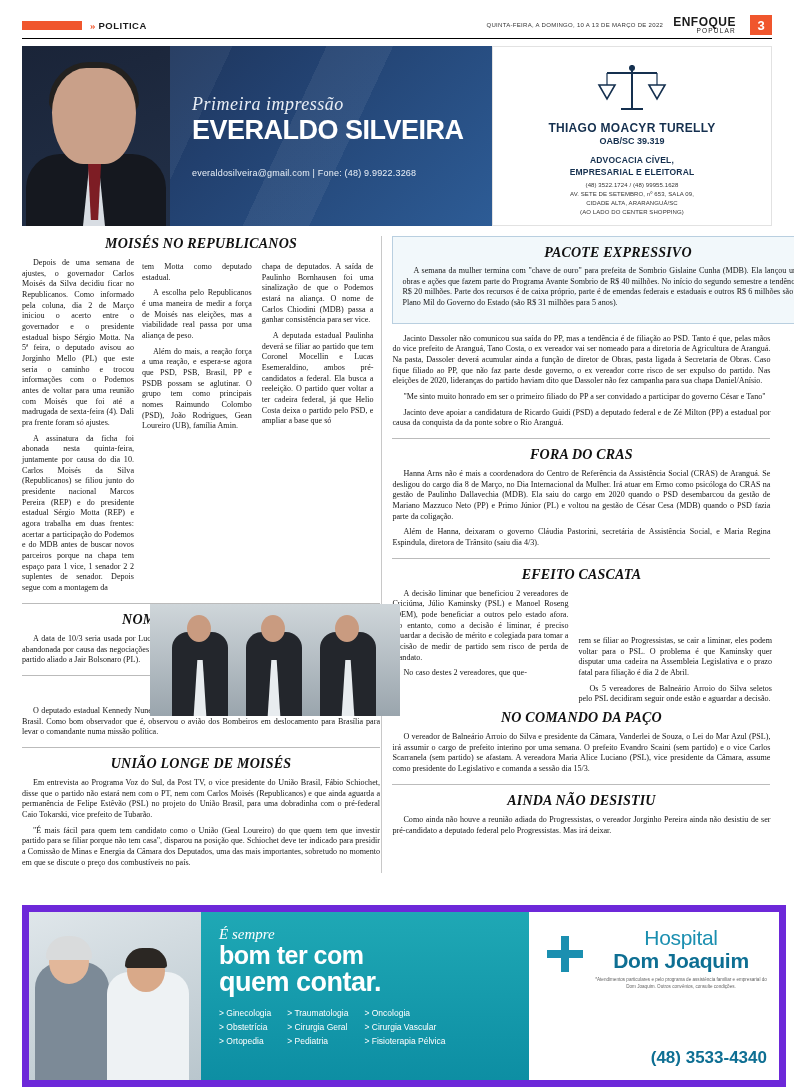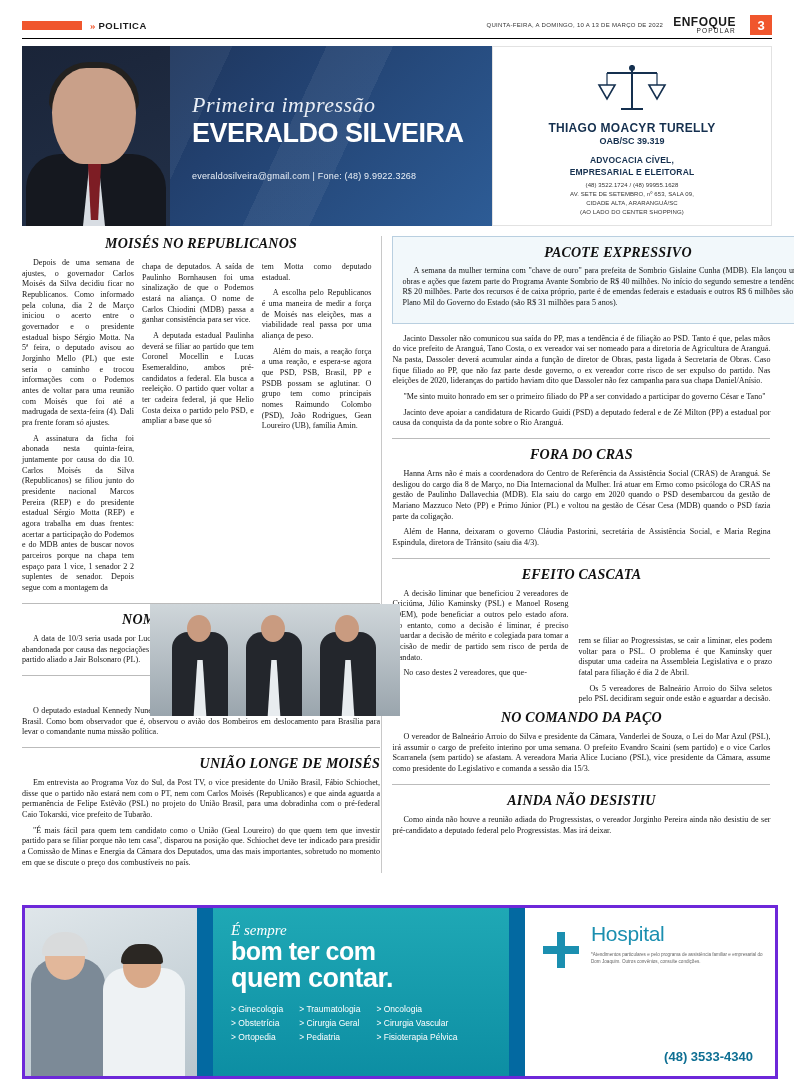--- a/index.html
+++ b/index.html
@@ -91,21 +91,21 @@
   .tie{
     position:absolute;left:66px;top:118px;width:13px;height:56px;
     background:#7d1d24;clip-path:polygon(0 0,100% 0,78% 100%,22% 100%);
   }
   .ad-text{
     position:absolute;left:152px;top:0;right:0;bottom:0;
     display:flex;flex-direction:column;justify-content:center;padding-left:18px;
   }
   .ad-kicker{
     font-family:"Liberation Serif",serif;font-style:italic;
-    color:#e9eef5;font-size:22px;letter-spacing:.5px;margin-bottom:2px;
+    color:#e9eef5;font-size:18px;letter-spacing:.5px;margin-bottom:2px;
   }
   .ad-name{
     font-family:"Liberation Sans",sans-serif;font-weight:bold;
     color:#ffffff;font-size:27px;letter-spacing:-.5px;line-height:1;
   }
   .ad-contact{
     margin-top:24px;font-family:"Liberation Sans",sans-serif;
     color:#eaf0f7;font-size:9px;letter-spacing:.2px;
   }
   .ad-right{
@@ -174,21 +174,21 @@
     overflow:hidden;border:0;
   }
   .p3-wall{position:absolute;inset:0;background:linear-gradient(180deg,#cfd6da 0%,#9aa5ad 100%);}
   .p3-person{position:absolute;bottom:0;width:56px;height:84px;background:#23262c;border-radius:16px 16px 0 0;}
   .p3-head{position:absolute;width:24px;height:27px;background:#c99b80;border-radius:50%;}
   .p3-shirt{position:absolute;bottom:0;width:18px;height:56px;background:#e8ecef;clip-path:polygon(35% 0,65% 0,85% 100%,15% 100%);}
 
   
   .adbottom{
     position:absolute;left:22px;top:905px;width:750px;height:168px;
-    background:#0369a1;border:3px solid #6d28d9;display:flex;overflow:hidden;gap:16px;
+    background:#0369a1;border:7px solid #6d28d9;display:flex;overflow:hidden;
   }
   .ab-photo{
     width:172px;height:100%;position:relative;
     background:linear-gradient(160deg,#dfe6ea 0%,#b9c6cd 100%);
     overflow:hidden;
   }
   .ab-p1{position:absolute;left:6px;bottom:0;width:74px;height:118px;background:#7c8a97;border-radius:26px 26px 0 0;}
   .ab-h1{position:absolute;left:20px;bottom:96px;width:40px;height:44px;background:#e2b79a;border-radius:50%;}
   .ab-hair1{position:absolute;left:17px;bottom:120px;width:46px;height:24px;background:#d9dbdc;border-radius:24px 24px 4px 4px;}
   .ab-p2{position:absolute;left:78px;bottom:0;width:82px;height:108px;background:#eef2f4;border-radius:22px 22px 0 0;}
@@ -198,28 +198,28 @@
     flex:1;position:relative;
     background:linear-gradient(180deg,#1fa8b5 0%,#0d8ea3 100%);
     color:#fff;padding:14px 14px 10px 18px;box-sizing:border-box;
   }
   .ab-l1{font-family:"Liberation Serif",serif;font-style:italic;font-size:15px;margin-bottom:0px;}
   .ab-l2{font-family:"Liberation Sans",sans-serif;font-weight:bold;font-size:25px;line-height:1.02;letter-spacing:-.5px;}
   .ab-l3{font-family:"Liberation Sans",sans-serif;font-weight:bold;font-size:27px;line-height:1.02;letter-spacing:-.5px;margin-bottom:10px;}
   .ab-specs{display:flex;gap:16px;font-family:"Liberation Sans",sans-serif;font-size:8.5px;line-height:1.65;}
   .ab-specs div span{display:block;}
   .ab-right{
-    width:250px;background:#ffffff;position:relative;padding:14px 12px;box-sizing:border-box;
+    width:250px;background:#ffffff;position:relative;padding:14px 12px;box-sizing:border-box;text-align:center;
   }
   .hj-name1{font-family:"Liberation Sans",sans-serif;font-size:21px;color:#1b8fb0;font-weight:300;letter-spacing:-.3px;}
   .hj-name2{font-family:"Liberation Sans",sans-serif;font-size:21px;color:#0e6f93;font-weight:bold;letter-spacing:-.3px;line-height:1;}
   .hj-disc{font-size:4.6px;color:#666;line-height:1.5;margin-top:6px;font-family:"Liberation Sans",sans-serif;}
   .hj-phone{
-    position:absolute;right:22px;bottom:12px;
-    font-family:"Liberation Sans",sans-serif;font-weight:bold;font-size:13px;color:#0e6f93;
+    position:absolute;right:12px;bottom:12px;
+    font-family:"Liberation Sans",sans-serif;font-weight:bold;font-size:17px;color:#0e6f93;
   }
   .hj-cross{
     position:absolute;left:14px;top:20px;width:44px;height:44px;
   }
 </style>
 </head>
 <body>
 
 <div class="page">
 
@@ -283,34 +283,34 @@
       <h2 class="head" style="width:358px;margin-left:0;">MOISÉS NO REPUBLICANOS</h2>
       <p class="body">Depois de uma semana de ajustes, o governador Carlos Moisés da Silva decidiu ficar no Republicanos. Como informado pela coluna, dia 2 de Março iniciou o acerto entre o governador e o presidente estadual bispo Sérgio Motta. Na 5ª feira, o deputado avisou ao Jorginho Mello (PL) que este seria o caminho e trocou informações com o Podemos antes de voltar para uma reunião com Moisés que foi até a madrugada de sexta-feira (4). Dali pra frente foram só ajustes.</p>
       <p class="body">A assinatura da ficha foi abonada nesta quinta-feira, juntamente por causa do dia 10. Carlos Moisés da Silva (Republicanos) se filiou junto do presidente nacional Marcos Pereira (REP) e do presidente estadual Sérgio Motta (REP) e agora trabalha em duas frentes: acertar a participação do Podemos e do MDB antes de buscar novos parceiros porque na chapa tem espaço para 1 vice, 1 senador 2 2 suplentes de senador. Depois segue com a montagem da</p>
       <div class="hr-thin" style="width:358px;"></div>
       <h2 class="head" style="width:358px;">NOME PARA O SENADO</h2>
       <p class="body" style="width:358px;">A data de 10/3 seria usada por Luciano Hang para se filiar e concorrer ao Senado pelo partido, mas foi abandonada por causa das negociações com Moisés. O "veto da Havan" deverá entrar no PL, PTB, ou noutro partido aliado a Jair Bolsonaro (PL).</p>
       <div class="hr-thin" style="width:358px;"></div>
       <h2 class="head" style="width:358px;">OBSERVADOR</h2>
       <p class="body" style="width:358px;">O deputado estadual Kennedy Nunes (PTB) está na Colômbia como observador eleitoral representando o Brasil. Como bom observador que é, observou o avião dos Bombeiros em deslocamento para Brasília para levar o comandante numa missão política.</p>
       <div class="hr-thin" style="width:358px;"></div>
-      <h2 class="head" style="width:358px;text-align:right;">UNIÃO LONGE DE MOISÉS</h2>
+      <h2 class="head" style="width:358px;">UNIÃO LONGE DE MOISÉS</h2>
       <p class="body" style="width:358px;">Em entrevista ao Programa Voz do Sul, da Post TV, o vice presidente do União Brasil, Fábio Schiochet, disse que o partido não estará nem com o PT, nem com Carlos Moisés (Republicanos) e que ainda aguarda a permanência de Felipe Estêvão (PSL) no projeto do União Brasil, para uma dobradinha com o pré-federal Caio Tokarski, vice prefeito de Tubarão.</p>
       <p class="body" style="width:358px;">"É mais fácil para quem tem candidato como o União (Geal Loureiro) do que quem tem que investir partido para se filiar porque não tem casa", disparou na posição que. Schiochet deve ter indicado para presidir a Comissão de Minas e Energia da Câmara dos Deputados, uma das mais importantes, sobretudo no momento em que se discute o preço dos combustíveis no país.</p>
-    </div>
-
-    <div class="col col2" style="margin-top:26px;">
-      <p class="body noind">chapa de deputados. A saída de Paulinho Bornhausen foi uma sinalização de que o Podemos estará na aliança. O nome de Carlos Chiodini (MDB) passa a ganhar consistência para ser vice.</p>
-      <p class="body">A deputada estadual Paulinha deverá se filiar ao partido que tem Coronel Mocellin e Lucas Esemeraldino, ambos pré-candidatos a federal. Ela busca a reeleição. O partido quer voltar a ter cadeira federal, já que Helio Costa deixa o partido pelo PSD, e ampliar a base que só</p>
     </div>
 
     <div class="col col3" style="margin-top:26px;">
       <p class="body noind">tem Motta como deputado estadual.</p>
       <p class="body">A escolha pelo Republicanos é uma maneira de medir a força de Moisés nas eleições, mas a viabilidade real passa por uma aliança de peso.</p>
       <p class="body">Além do mais, a reação força a uma reação, e espera-se agora que PSD, PSB, Brasil, PP e PSDB possam se aglutinar. O grupo tem como principais nomes Raimundo Colombo (PSD), João Rodrigues, Gean Loureiro (UB), família Amin.</p>
+    </div>
+
+    <div class="col col2" style="margin-top:26px;">
+      <p class="body noind">chapa de deputados. A saída de Paulinho Bornhausen foi uma sinalização de que o Podemos estará na aliança. O nome de Carlos Chiodini (MDB) passa a ganhar consistência para ser vice.</p>
+      <p class="body">A deputada estadual Paulinha deverá se filiar ao partido que tem Coronel Mocellin e Lucas Esemeraldino, ambos pré-candidatos a federal. Ela busca a reeleição. O partido quer voltar a ter cadeira federal, já que Helio Costa deixa o partido pelo PSD, e ampliar a base que só</p>
     </div>
 
     <div class="vline"></div>
 
     <div class="col col4" style="padding-left:10px;">
       <div class="boxed" style="width:451px;">
         <h2 class="head">PACOTE EXPRESSIVO</h2>
         <p class="body">A semana da mulher termina com "chave de ouro" para prefeita de Sombrio Gislaine Cunha (MDB). Ela lançou um pacote de obras e ações que fazem parte do Programa Avante Sombrio de R$ 40 milhões. No início do segundo semestre a tendência é de mais R$ 20 milhões. Parte dos recursos é de caixa próprio, parte é de emendas federais e estaduais e outros R$ 6 milhões são de verba do Plano Mil do Governo do Estado (são R$ 31 milhões para 5 anos).</p>
       </div>
       <p class="body" style="width:378px;">Jacinto Dassoler não comunicou sua saída do PP, mas a tendência é de filiação ao PSD. Tanto é que, pelas mãos do vice prefeito de Aranguá, Tano Costa, o ex vereador vai ser nomeado para a diretoria de Agricultura de Aranguá. Na pasta, Dassoler deverá acumular ainda a função de diretor de Obras, pasta ligada à Secretaria de Obras. Caso fique filiado ao PP, que não faz parte desde governo, o ex vereador corre risco de ser expulso do partido. Nas eleições de 2020, lideranças do partido haviam dito que Dassoler não fez campanha para sua chapa Daniel/Anísio.</p>
@@ -381,19 +381,20 @@
           <span>&gt; Fisioterapia Pélvica</span>
         </div>
       </div>
     </div>
     <div class="ab-right">
       <svg class="hj-cross" viewBox="0 0 44 44">
         <path d="M18 4h8v14h14v8H26v14h-8V26H4v-8h14z" fill="#1b8fb0"></path>
       </svg>
       <div style="margin-left:54px;">
         <div class="hj-name1">Hospital</div>
+        <div class="hj-name2">Dom Joaquim</div>
         <div class="hj-disc">*Atendimentos particulares e pelo programa de assistência familiar e empresarial do Dom Joaquim. Outros convênios, consulte condições.</div>
       </div>
       <div class="hj-phone">(48) 3533-4340</div>
     </div>
   </div>
 
 </div>
 
 </body></html>

